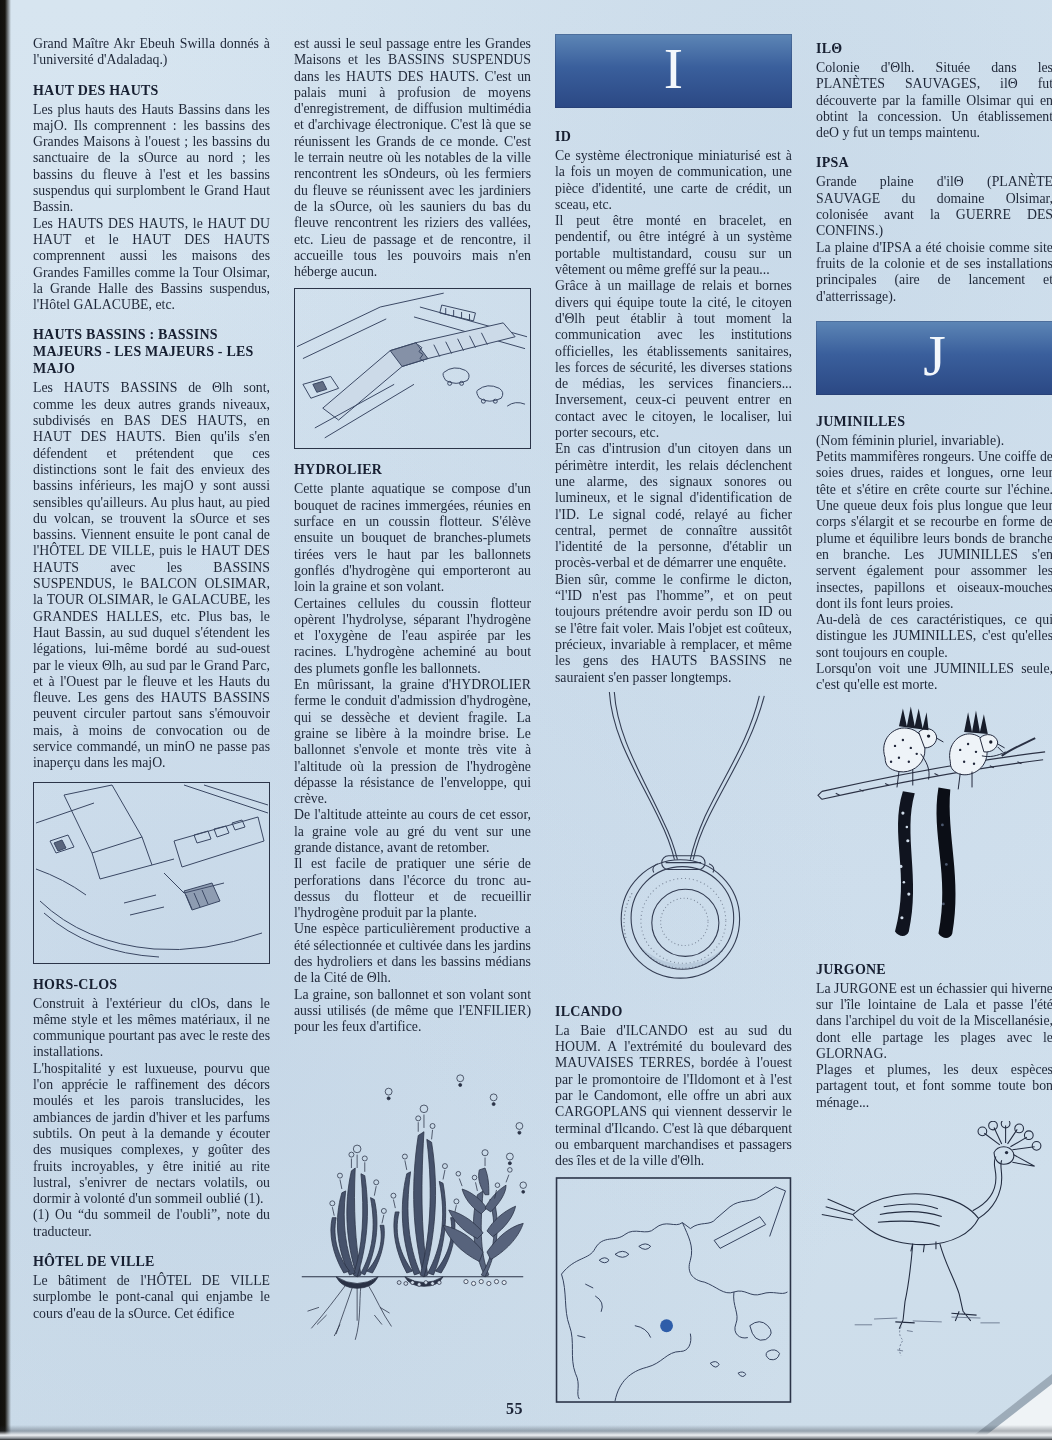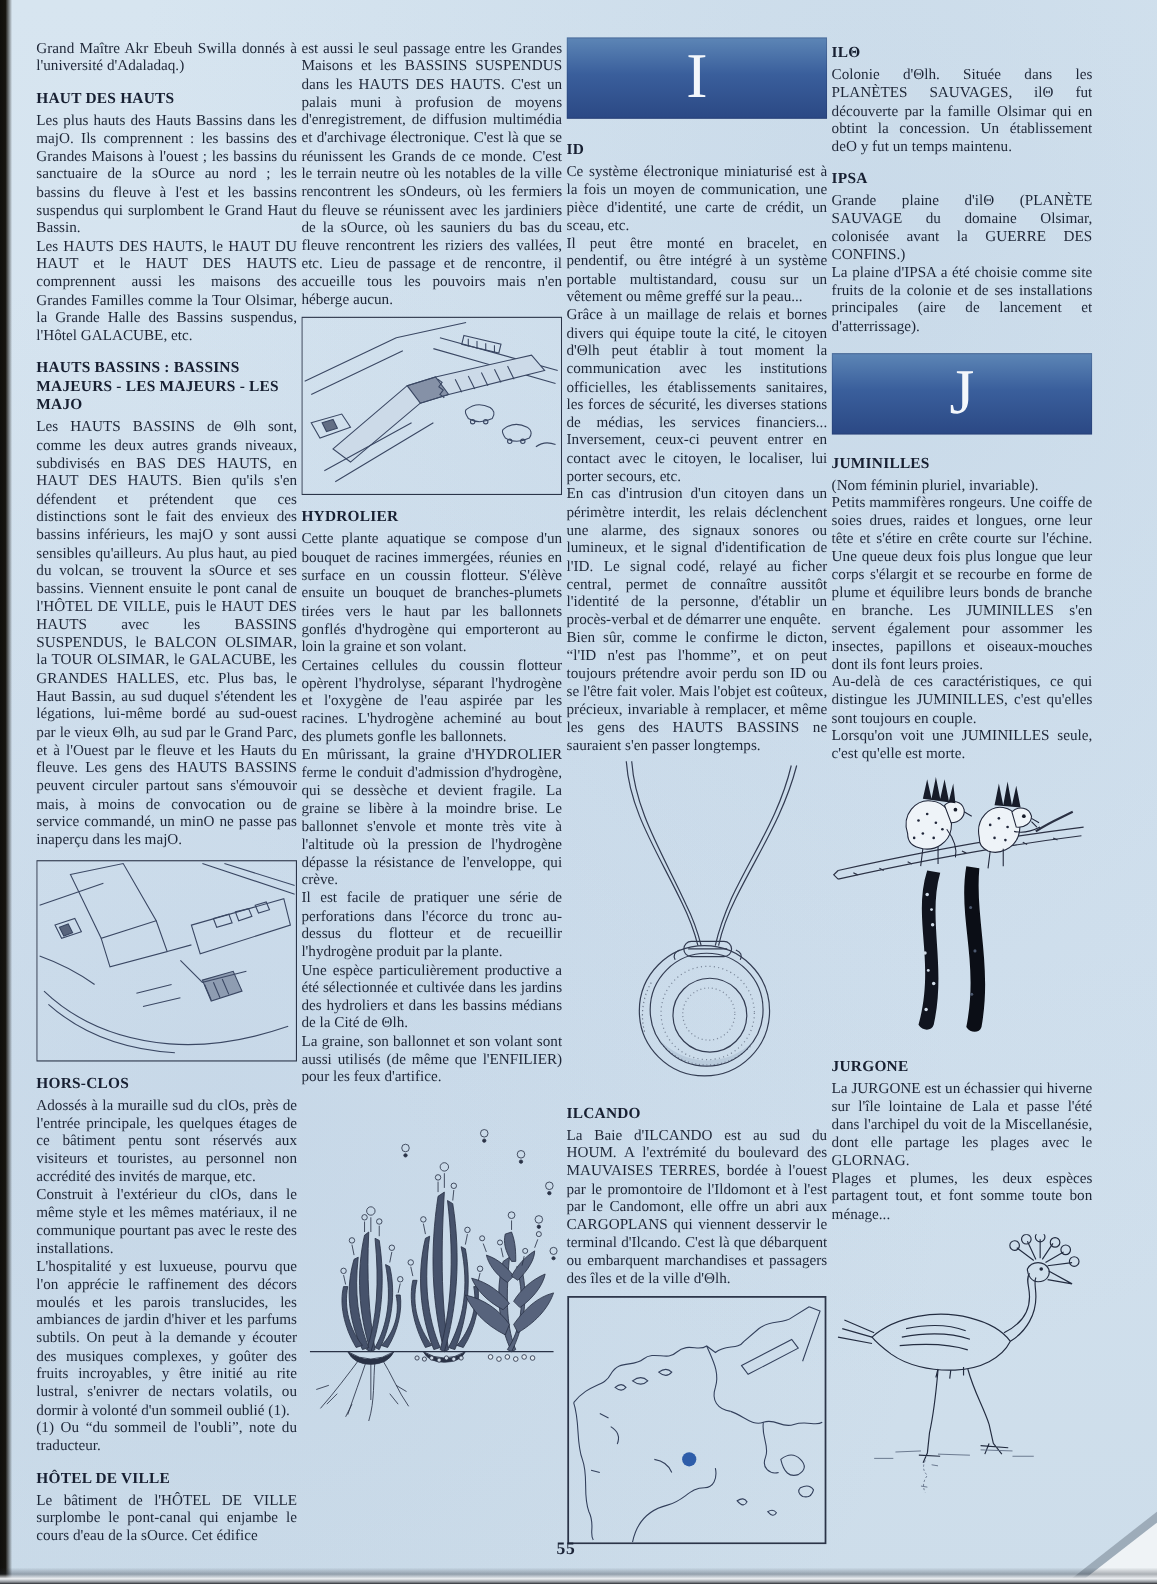--- a/index.html
+++ b/index.html
@@ -8,21 +8,21 @@
     width:1052px;height:1440px;
     background:#d4e3ef;
     background-image:
       radial-gradient(ellipse at 75% 15%, rgba(168,192,216,.28), rgba(168,192,216,0) 60%),
       radial-gradient(ellipse at 20% 70%, rgba(158,182,210,.20), rgba(158,182,210,0) 55%),
       linear-gradient(180deg,#d7e5f0 0%,#d2e1ee 60%,#cdddea 100%);
     overflow:hidden;
     font-family:"Liberation Serif","DejaVu Serif",serif;
     color:#1e2637;
   }
-  .cols{position:absolute;left:33px;top:28px;display:flex;gap:4px;}
+  .cols{position:absolute;left:33px;top:28px;display:flex;gap:24px;}
   .col{width:237px;height:1412px;overflow:hidden;}
   p.body{
     margin:0;
     font-size:13.8px;line-height:16.3px;
     text-align:justify;
     color:#1e2637;
     hyphens:auto;-webkit-hyphens:auto;
   }
   p.cont{margin-top:8px;}
   h3.h{
@@ -110,21 +110,20 @@
             <path d="M152,112 l6,14 M160,110 l6,14 M168,107 l6,14"></path>
             <path d="M16,58 l18,-6 l6,12 l-18,6 Z"></path>
             <path d="M20,60 l8,-3 l4,8 l-8,3 Z" fill="#333d58" fill-opacity=".75"></path>
             <path d="M150,2 L234,30 M170,2 L234,22"></path>
             <path d="M90,120 L122,112 M96,132 L130,124"></path>
           </g>
         </svg>
       </figure>
 
       <h3 class="h first">HORS-CLOS</h3>
-      <p class="body">Adossés à la muraille sud du clOs, près de l'entrée principale, les quelques étages de ce bâtiment pentu sont réservés aux visiteurs et touristes, au personnel non accrédité des invités de marque, etc.</p>
       <p class="body">Construit à l'extérieur du clOs, dans le même style et les mêmes matériaux, il ne communique pourtant pas avec le reste des installations.</p>
       <p class="body">L'hospitalité y est luxueuse, pourvu que l'on apprécie le raffinement des décors moulés et les parois translucides, les ambiances de jardin d'hiver et les parfums subtils. On peut à la demande y écouter des musiques complexes, y goûter des fruits incroyables, y être initié au rite lustral, s'enivrer de nectars volatils, ou dormir à volonté d'un sommeil oublié (1).</p>
       <p class="body">(1) Ou “du sommeil de l'oubli”, note du traducteur.</p>
 
       <h3 class="h">HÔTEL DE VILLE</h3>
       <p class="body">Le bâtiment de l'HÔTEL DE VILLE surplombe le pont-canal qui enjambe le cours d'eau de la sOurce. Cet édifice</p>
     </div>
 
     <div class="col">
       <p class="body cont">est aussi le seul passage entre les Grandes Maisons et les BASSINS SUSPENDUS dans les HAUTS DES HAUTS. C'est un palais muni à profusion de moyens d'enregistrement, de diffusion multimédia et d'archivage électronique. C'est là que se réunissent les Grands de ce monde. C'est le terrain neutre où les notables de la ville rencontrent les sOndeurs, où les fermiers du fleuve se réunissent avec les jardiniers de la sOurce, où les sauniers du bas du fleuve rencontrent les riziers des vallées, etc. Lieu de passage et de rencontre, il accueille tous les pouvoirs mais n'en héberge aucun.</p>
@@ -151,20 +150,21 @@
             <path d="M214,118 q8,-6 18,-2"></path>
             <path d="M30,150 L120,96 M20,140 L100,96"></path>
           </g>
         </svg>
       </figure>
 
       <h3 class="h first">HYDROLIER</h3>
       <p class="body">Cette plante aquatique se compose d'un bouquet de racines immergées, réunies en surface en un coussin flotteur. S'élève ensuite un bouquet de branches-plumets tirées vers le haut par les ballonnets gonflés d'hydrogène qui emporteront au loin la graine et son volant.</p>
       <p class="body">Certaines cellules du coussin flotteur opèrent l'hydrolyse, séparant l'hydrogène et l'oxygène de l'eau aspirée par les racines. L'hydrogène acheminé au bout des plumets gonfle les ballonnets.</p>
       <p class="body">En mûrissant, la graine d'HYDROLIER ferme le conduit d'admission d'hydrogène, qui se dessèche et devient fragile. La graine se libère à la moindre brise. Le ballonnet s'envole et monte très vite à l'altitude où la pression de l'hydrogène dépasse la résistance de l'enveloppe, qui crève.</p>
+      <p class="body">De l'altitude atteinte au cours de cet essor, la graine vole au gré du vent sur une grande distance, avant de retomber.</p>
       <p class="body">Il est facile de pratiquer une série de perforations dans l'écorce du tronc au-dessus du flotteur et de recueillir l'hydrogène produit par la plante.</p>
       <p class="body">Une espèce particulièrement productive a été sélectionnée et cultivée dans les jardins des hydroliers et dans les bassins médians de la Cité de Θlh.</p>
       <p class="body">La graine, son ballonnet et son volant sont aussi utilisés (de même que l'ENFILIER) pour les feux d'artifice.</p>
 
       <figure class="fig-plants">
         <svg width="237" height="315" viewBox="0 0 240 330">
           <g stroke="#2a3246" stroke-width=".8">
             <path d="M4,246 L236,246" fill="none" stroke-width="1.1"></path>
 
             <g fill="#46526b">

